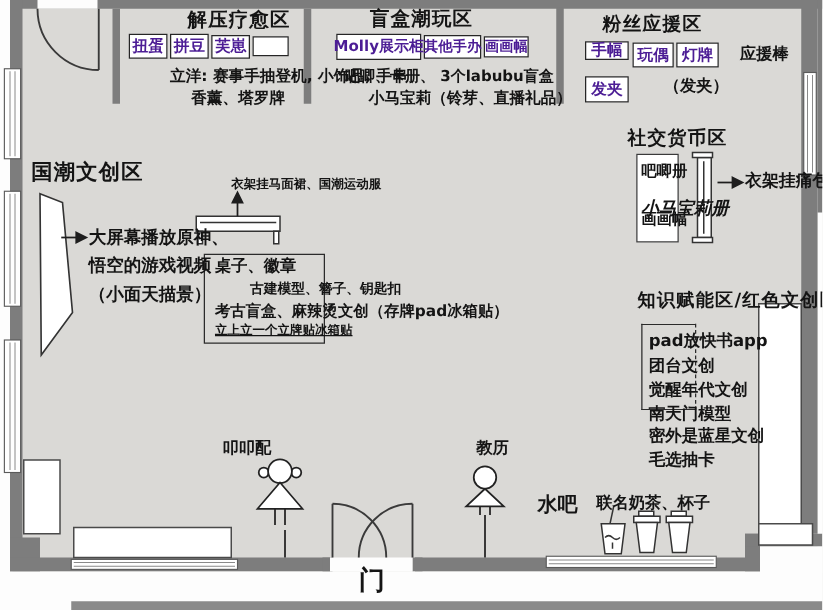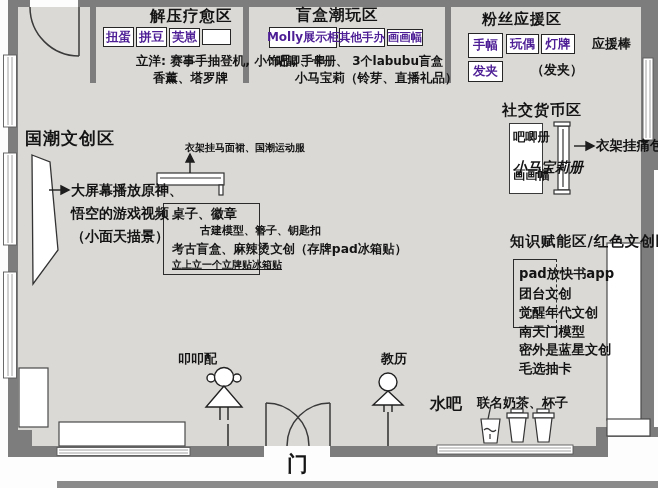--- a/index.html
+++ b/index.html
@@ -153,21 +153,21 @@
   <div class="t" style="left:153px;top:71px;font-size:12.5px;">香薰、塔罗牌</div>
 
   <div class="t hd" style="left:296px;top:7px;font-size:15.5px;">盲盒潮玩区</div>
   <div class="box" style="left:269px;top:27px;width:68px;height:21px;font-size:12px;">Molly展示柜</div>
   <div class="box" style="left:339px;top:28px;width:46px;height:19px;font-size:11.5px;">其他手办</div>
   <div class="box" style="left:387px;top:29px;width:36px;height:17px;font-size:11.5px;">画画幅</div>
   <div class="t" style="left:276px;top:55px;font-size:12px;">吧唧、卡册、 3个labubu盲盒</div>
   <div class="t" style="left:295px;top:71px;font-size:12.5px;">小马宝莉（铃芽、直播礼品）</div>
 
   <div class="t hd" style="left:482px;top:11px;font-size:15px;">粉丝应援区</div>
-  <div class="box" style="left:468px;top:33px;width:35px;height:25px;font-size:12.5px;">手幅</div>
+  <div class="box" style="left:468px;top:33px;width:35px;height:15px;font-size:12.5px;">手幅</div>
   <div class="box" style="left:506px;top:34px;width:33px;height:20px;font-size:12.5px;">玩偶</div>
   <div class="box" style="left:541px;top:34px;width:34px;height:20px;font-size:12.5px;">灯牌</div>
   <div class="t" style="left:592px;top:37px;font-size:13px;">应援棒</div>
   <div class="box" style="left:468px;top:61px;width:35px;height:21px;font-size:12.5px;">发夹</div>
   <div class="t" style="left:531px;top:63px;font-size:13px;">（发夹）</div>
 
   <div class="t hd" style="left:25px;top:129px;font-size:17px;">国潮文创区</div>
   <div class="t" style="left:71px;top:182px;font-size:14px;">大屏幕播放原神、</div>
   <div class="t" style="left:71px;top:205px;font-size:14px;">悟空的游戏视频</div>
   <div class="t" style="left:71px;top:228px;font-size:14px;">（小面天描景）</div>

